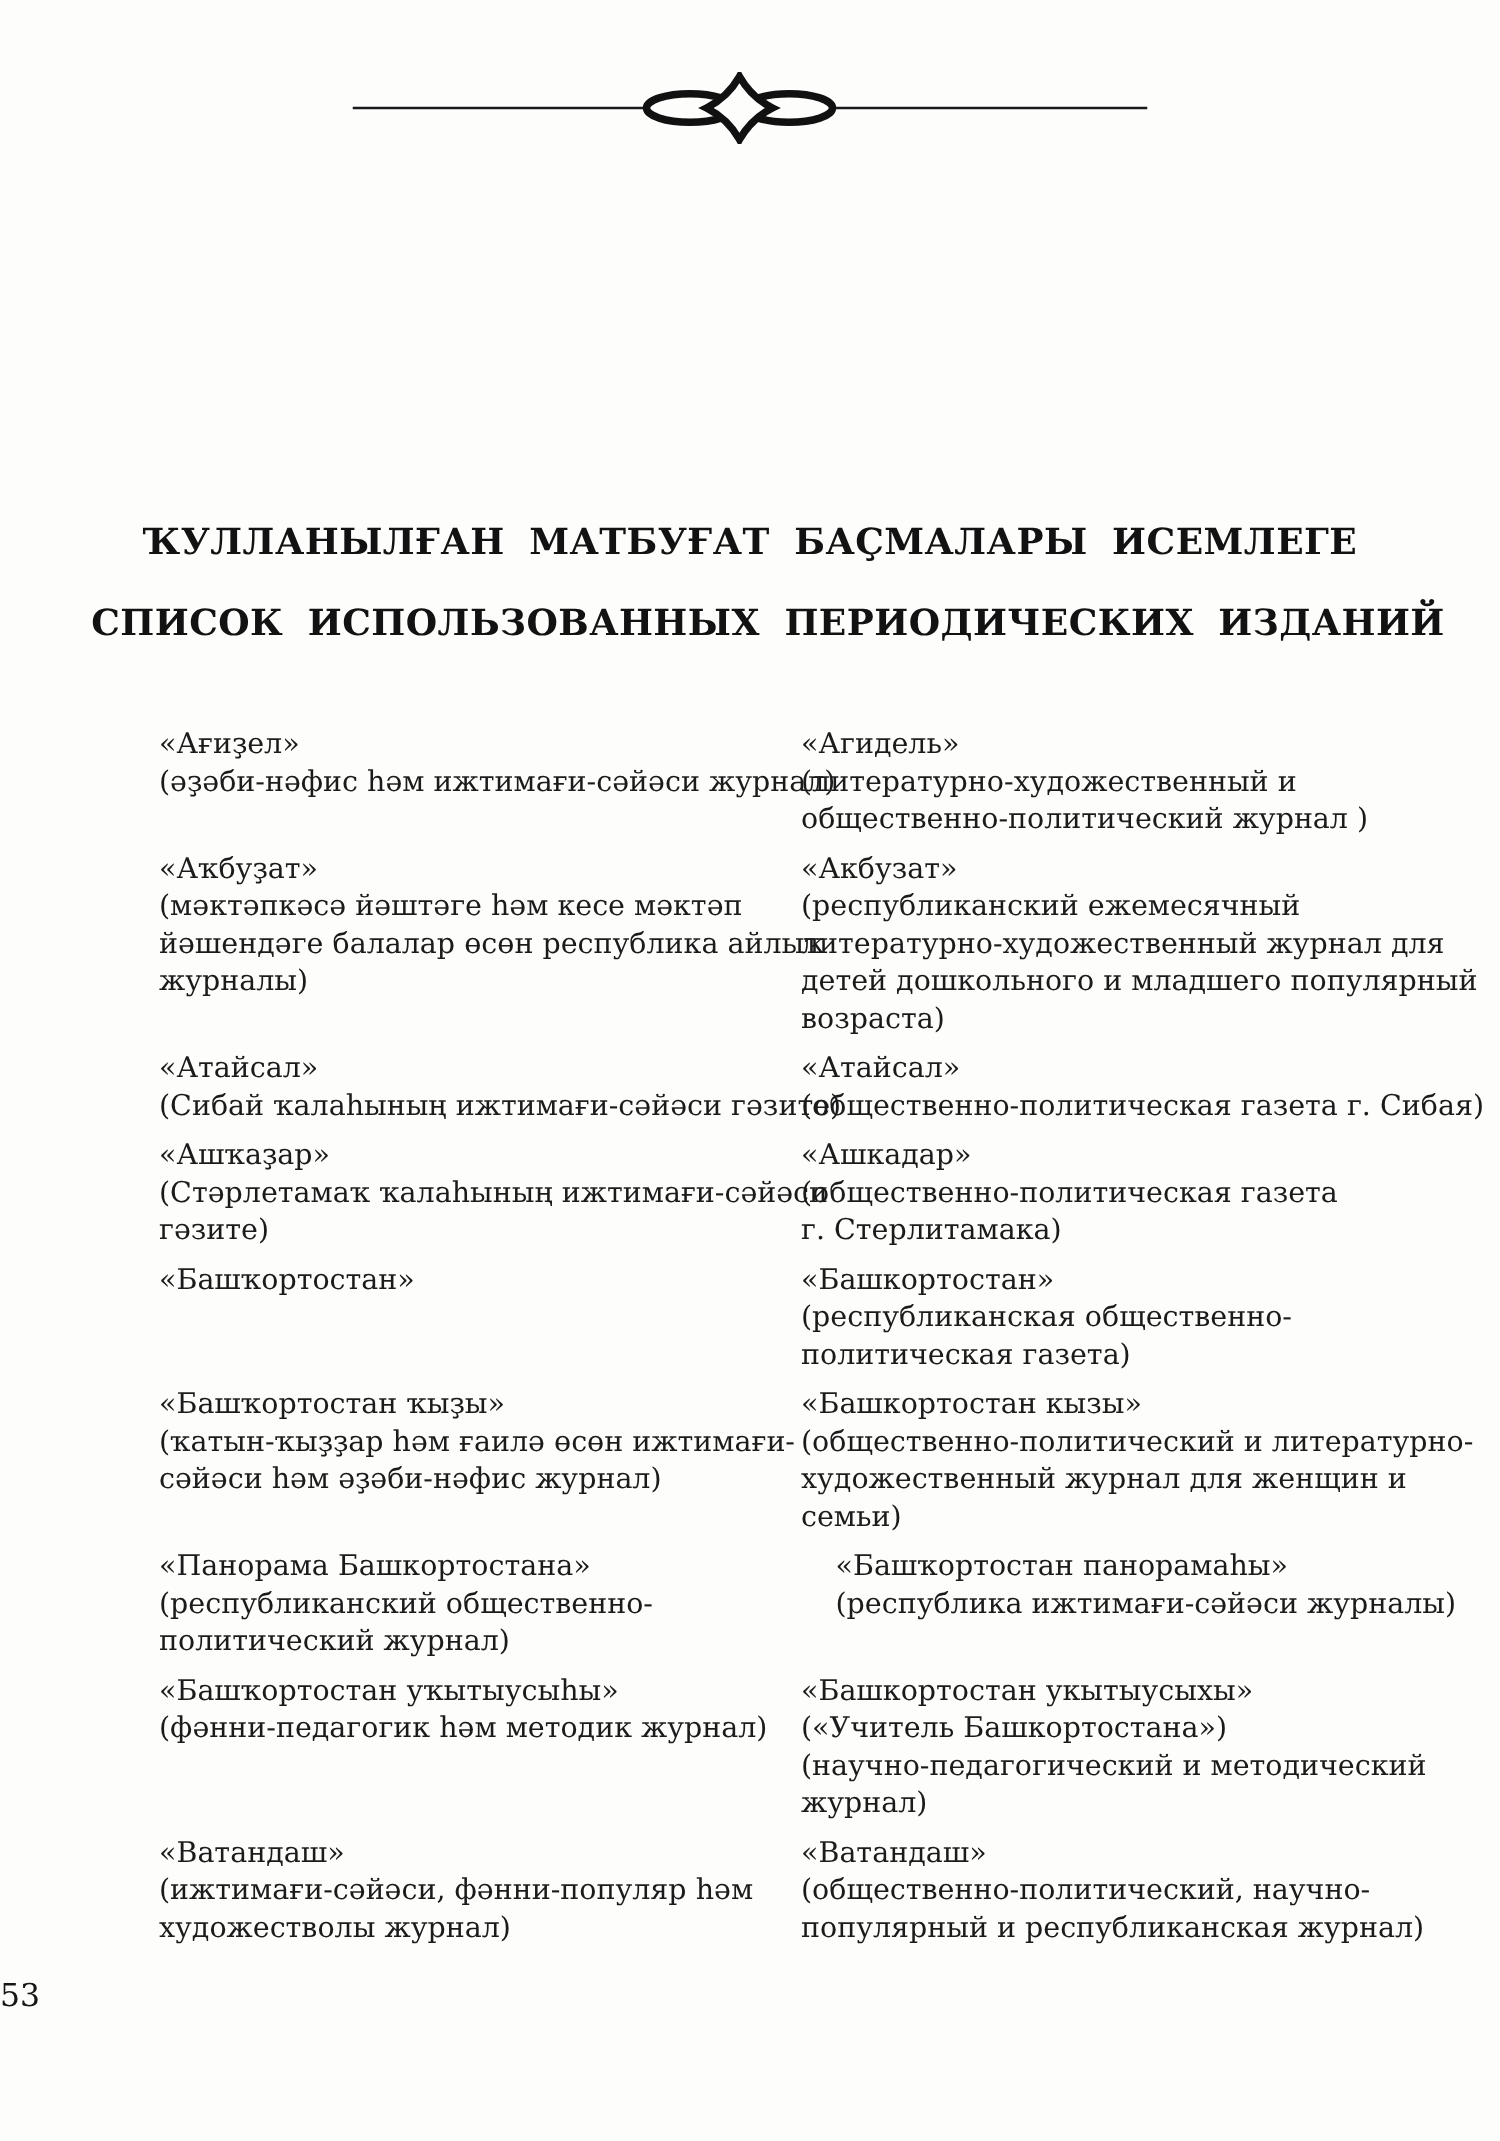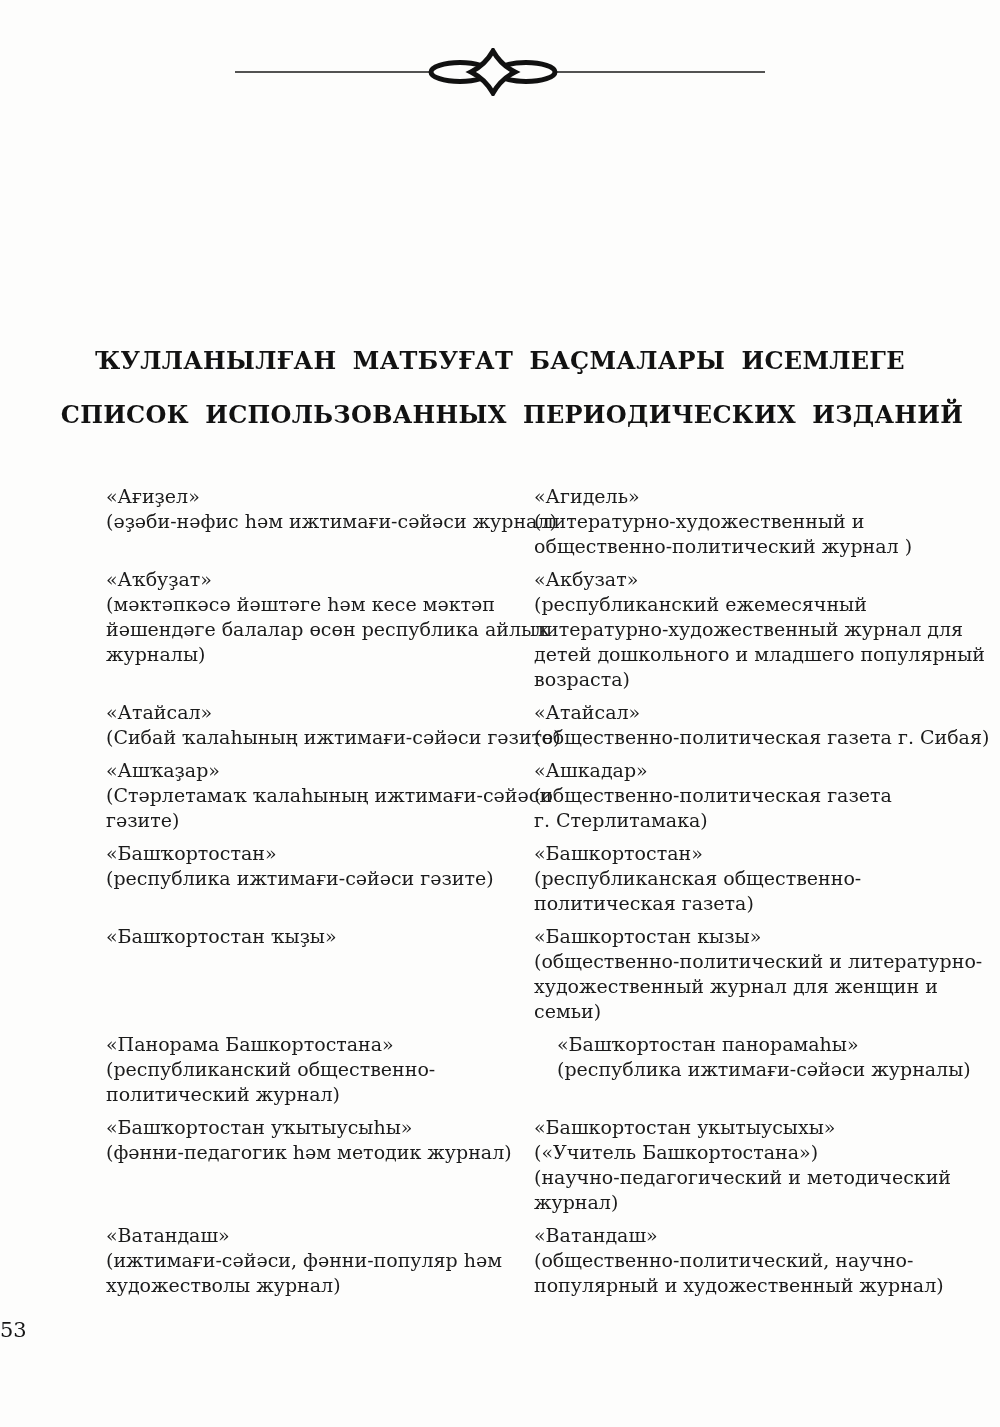--- a/index.html
+++ b/index.html
@@ -134,32 +134,33 @@
       <div class="col right">
         <div class="pub-title">«Ашкадар»</div>
         <div class="pub-desc">(общественно-политическая газета
 г. Стерлитамака)</div>
       </div>
     </div>
 
     <div class="row">
       <div class="col left">
         <div class="pub-title">«Башҡортостан»</div>
-        <div class="pub-desc">(республика ижтимағи-сәйәси гәзите)</div>
       </div>
       <div class="col right">
         <div class="pub-title">«Башкортостан»</div>
         <div class="pub-desc">(республиканская общественно-
 политическая газета)</div>
       </div>
     </div>
 
     <div class="row">
       <div class="col left">
         <div class="pub-title">«Башҡортостан ҡыҙы»</div>
+        <div class="pub-desc">(ҡатын-ҡыҙҙар һәм ғаилә өсөн ижтимағи-
+сәйәси һәм әҙәби-нәфис журнал)</div>
       </div>
       <div class="col right">
         <div class="pub-title">«Башкортостан кызы»</div>
         <div class="pub-desc">(общественно-политический и литературно-
 художественный журнал для женщин и
 семьи)</div>
       </div>
     </div>
 
     <div class="row">
@@ -189,21 +190,21 @@
 
     <div class="row">
       <div class="col left">
         <div class="pub-title">«Ватандаш»</div>
         <div class="pub-desc">(ижтимағи-сәйәси, фәнни-популяр һәм
 художестволы журнал)</div>
       </div>
       <div class="col right">
         <div class="pub-title">«Ватандаш»</div>
         <div class="pub-desc">(общественно-политический, научно-
-популярный и художественный журнал)</div>
+популярный и республиканская журнал)</div>
       </div>
     </div>
 
   </div>
 
   <div class="pageno">53</div>
 
 </div>
 
 </body></html>

